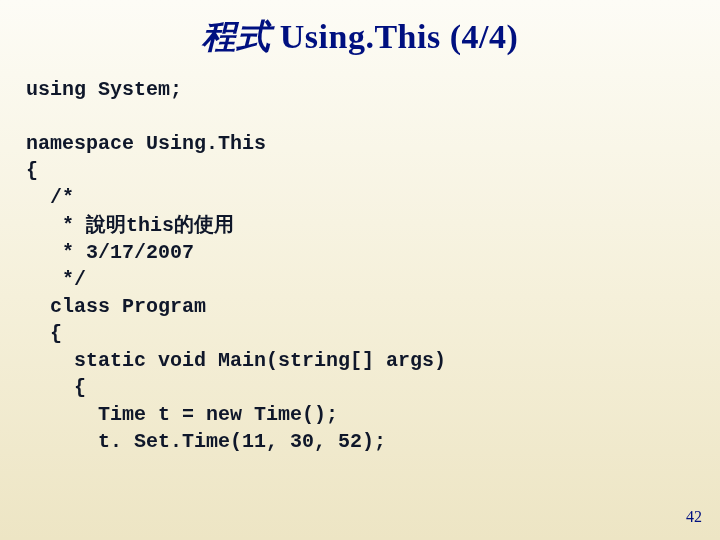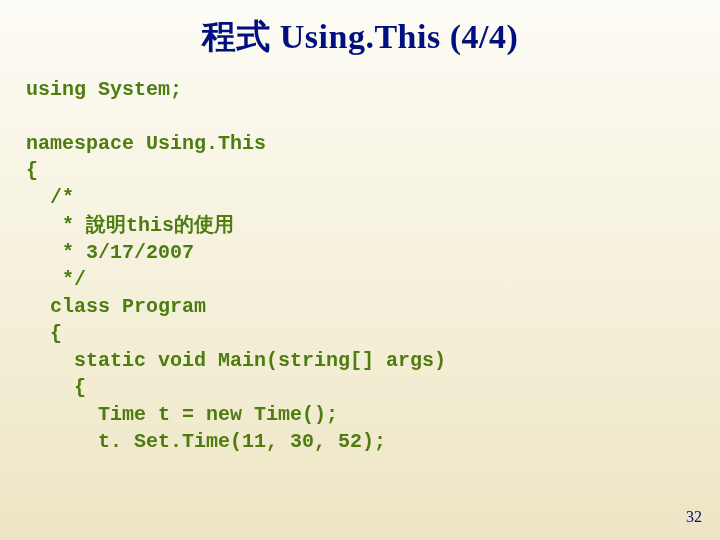--- a/index.html
+++ b/index.html
@@ -19,26 +19,27 @@
     font-size: 34px;
     font-weight: bold;
     color: #001080;
     padding-top: 14px;
     padding-bottom: 6px;
     letter-spacing: 0.5px;
   }
   .title .cjk {
     font-family: "Microsoft JhengHei", "PMingLiU", "SimSun", sans-serif;
     font-weight: bold;
+    font-style: italic;
   }
   .code {
     font-family: "Courier New", Courier, monospace;
     font-size: 20px;
     font-weight: bold;
-    color: #4d7c0f;
+    color: #0f172a;
     white-space: pre;
     padding-left: 26px;
     padding-top: 10px;
     line-height: 1.35;
   }
   .code .cjk {
     font-family: "Microsoft JhengHei", "PMingLiU", "SimSun", monospace;
     font-weight: bold;
   }
   .pagenum {
@@ -65,13 +66,13 @@
 <span>   * </span><span class="cjk">說明</span><span>this</span><span class="cjk">的使用</span>
 <span>   * 3/17/2007</span>
 <span>   */</span>
 <span>  class Program</span>
 <span>  {</span>
 <span>    static void Main(string[] args)</span>
 <span>    {</span>
 <span>      Time t = new Time();</span>
 <span>      t. Set.Time(11, 30, 52);</span></div>
 
-<div class="pagenum">32</div>
+<div class="pagenum">42</div>
 
 </body></html>

